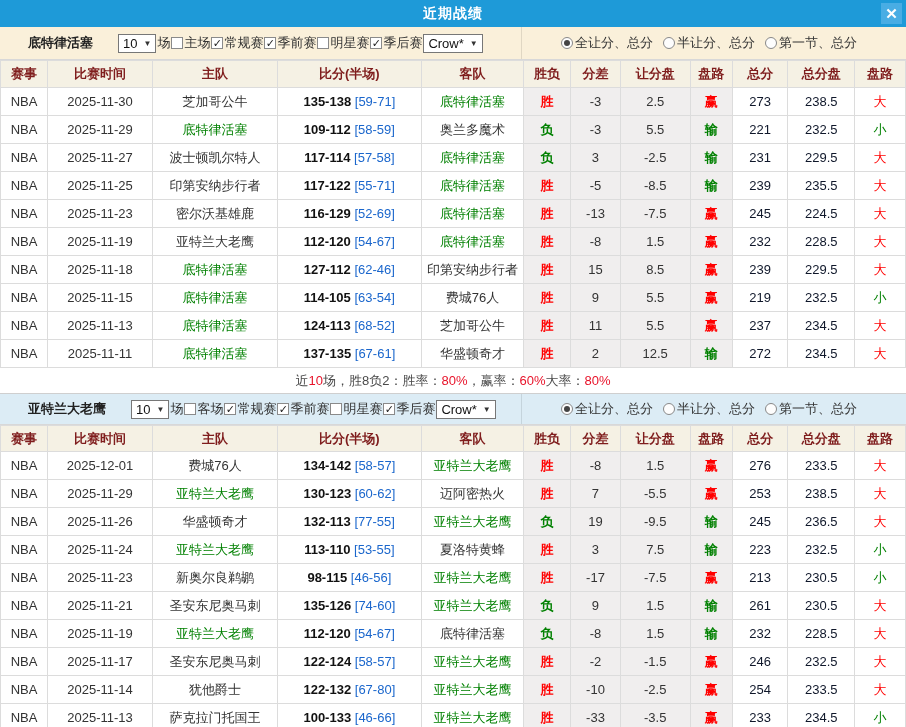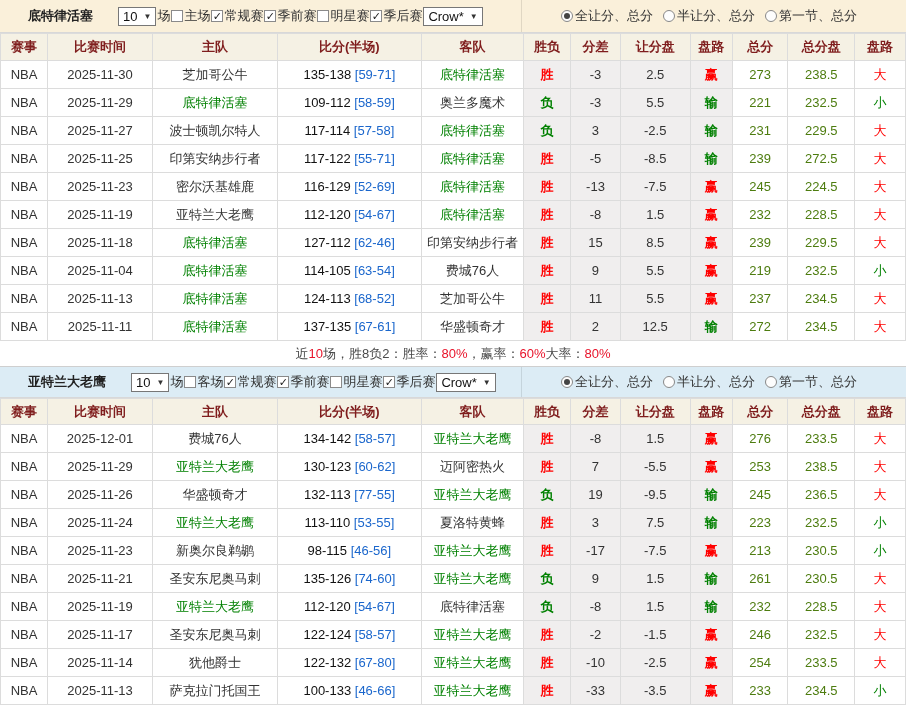--- a/index.html
+++ b/index.html
@@ -31,35 +31,39 @@
   .rd.on::after { content:""; position:absolute; left:2px; top:2px; width:6px; height:6px; border-radius:50%; background:#444; }
 
   
   table { width:100%; border-collapse:collapse; table-layout:fixed; }
   th, td { border:1px solid #dcdcdc; text-align:center; font-size:13px; color:#333; overflow:hidden; white-space:nowrap; }
   th { height:27px; background:#f5f1e4; font-weight:bold; color:#7f1d1d; }
   .sec-b th { height:26px; }
   td { height:28px; background:#fff; }
   td.mid { background:#f0eeee; }
   .t-focus { color:#008000; }
-  .score-main { font-weight:normal; color:#111; }
+  .score-main { font-weight:bold; color:#111; }
   .score-half { color:#1a66cc; }
   .red { color:#ff0000; }
   .green { color:#008000; }
-  .blue { color:#4d7c0f; }
+  .blue { color:#0f172a; }
   .bold { font-weight:bold; }
 
   
   .summary { height:26px; display:flex; align-items:center; justify-content:center; font-size:13px; color:#4a4a4a; background:#fff; border-bottom:1px solid #cfcfcf; }
   .summary .red { color:#e8132a; }
 </style>
 </head>
 <body>
 
 <div class="window">
+  <div class="titlebar">
+    <span class="title">近期战绩</span>
+    <button class="close-btn">✕</button>
+  </div>
   <div id="sections">
   <div class="section sec-a">
     <div class="filterbar">
       <div class="filter-left">
         <span class="team-name">底特律活塞</span>
         <span class="select">
               <span class="val">10</span>
               <span class="arr">▼</span>
             </span>
         <span class="lbl games-suffix">场</span>
@@ -183,21 +187,21 @@
               <td>NBA</td>
               <td>2025-11-25</td>
               <td>印第安纳步行者</td>
               <td><span class="score-main">117-122</span> <span class="score-half">[55-71]</span></td>
               <td class="t-focus">底特律活塞</td>
               <td class="mid bold red">胜</td>
               <td class="mid">-5</td>
               <td class="mid">-8.5</td>
               <td class="mid bold green">输</td>
               <td class="blue">239</td>
-              <td class="blue">272.5</td>
+              <td class="blue">235.5</td>
               <td class="red">大</td>
             </tr>
             <tr>
               <td>NBA</td>
               <td>2025-11-23</td>
               <td>密尔沃基雄鹿</td>
               <td><span class="score-main">116-129</span> <span class="score-half">[52-69]</span></td>
               <td class="t-focus">底特律活塞</td>
               <td class="mid bold red">胜</td>
               <td class="mid">-13</td>
@@ -230,21 +234,21 @@
               <td class="mid bold red">胜</td>
               <td class="mid">15</td>
               <td class="mid">8.5</td>
               <td class="mid bold red">赢</td>
               <td class="blue">239</td>
               <td class="blue">229.5</td>
               <td class="red">大</td>
             </tr>
             <tr>
               <td>NBA</td>
-              <td>2025-11-04</td>
+              <td>2025-11-15</td>
               <td class="t-focus">底特律活塞</td>
               <td><span class="score-main">114-105</span> <span class="score-half">[63-54]</span></td>
               <td>费城76人</td>
               <td class="mid bold red">胜</td>
               <td class="mid">9</td>
               <td class="mid">5.5</td>
               <td class="mid bold red">赢</td>
               <td class="blue">219</td>
               <td class="blue">232.5</td>
               <td class="green">小</td>

